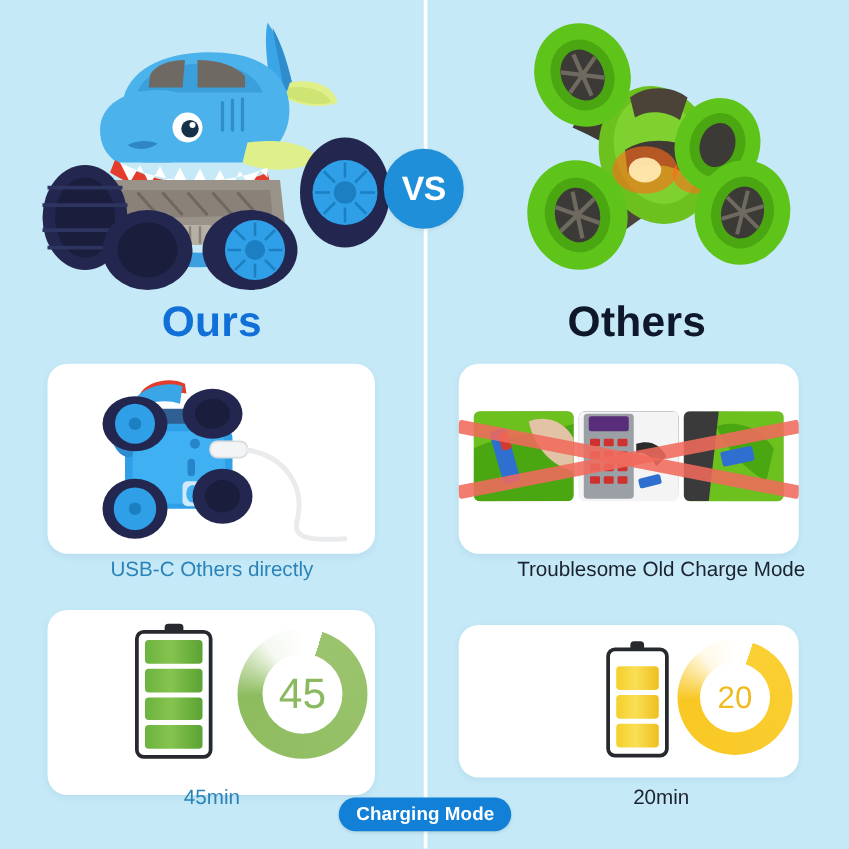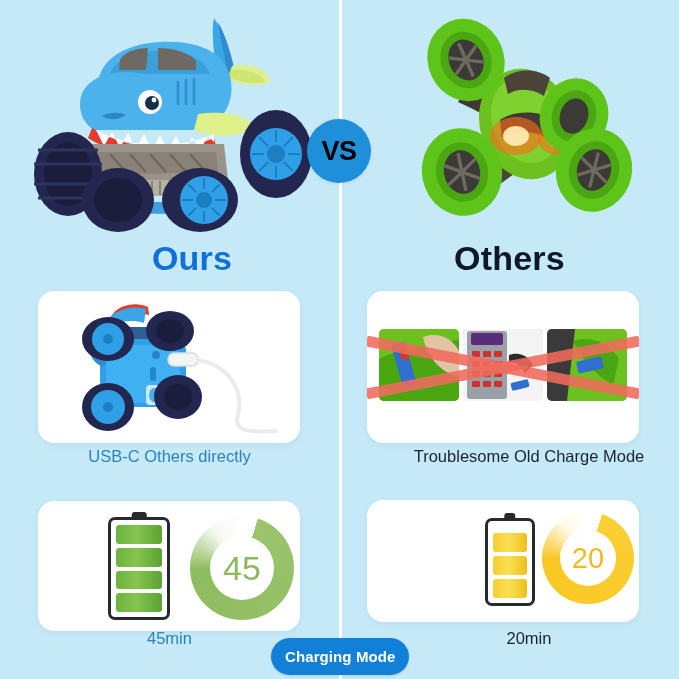--- a/index.html
+++ b/index.html
@@ -37,21 +37,21 @@
     position: absolute;
     left: 0; top: 0;
     width: 679px; height: 290px;
   }
   .hero-col {
     position: absolute;
     top: 0;
     width: 339px;
     height: 290px;
   }
-  .hero-col.left  { left: 0; padding-left: 45px; }
+  .hero-col.left  { left: 0; }
   .hero-col.right { left: 340px; }
 
   .hero-label {
     position: absolute;
     left: 0; right: 0;
     bottom: 12px;
     text-align: center;
     font-size: 34px;
     font-weight: 800;
     letter-spacing: .2px;
@@ -61,21 +61,21 @@
 
   
   .vs-badge {
     position: absolute;
     left: 307px;
     top: 119px;
     width: 64px;
     height: 64px;
     border-radius: 50%;
     background: #1e8fd8;
-    color: #000000;
+    color: #ffffff;
     font-size: 27px;
     font-weight: 800;
     display: flex;
     align-items: center;
     justify-content: center;
     letter-spacing: -.5px;
     z-index: 6;
     box-shadow: 0 1px 4px rgba(0,0,0,.08);
   }
 
@@ -98,21 +98,21 @@
 
   .card {
     position: absolute;
     background: #ffffff;
     border-radius: 16px;
     box-shadow: 0 2px 6px rgba(30,80,120,.07);
     overflow: hidden;
   }
   .row.charging .cell.left  .card { left: 38px;  top: 4px; width: 262px; height: 152px; }
   .row.charging .cell.right .card { left: 27px;  top: 4px; width: 272px; height: 152px; }
-  .row.playing  .cell.left  .card { left: 38px;  top: 19px; width: 262px; height: 130px; }
+  .row.playing  .cell.left  .card { left: 38px;  top: 6px; width: 262px; height: 148px; }
   .row.playing  .cell.right .card { left: 27px;  top: 18px; width: 272px; height: 122px; }
 
   .cap {
     position: absolute;
     left: 0; right: 0;
     text-align: center;
     font-size: 16.5px;
     font-weight: 400;
   }
   .row.charging .cap { top: 160px; }
@@ -130,21 +130,21 @@
     font-size: 15px;
     font-weight: 800;
     letter-spacing: .1px;
     display: flex;
     align-items: center;
     justify-content: center;
     box-shadow: 0 1px 3px rgba(0,0,0,.12);
     white-space: nowrap;
     padding: 0 14px;
   }
-  .pill.charging { left: 271px; top: 351px; height: 37px; }
+  .pill.charging { left: 271px; top: 351px; height: 27px; }
 
   
   .toy { position: absolute; }
 
   .shark-toy { left: 18px; top: 4px; width: 300px; height: 232px; }
   .others-toy { left: 52px; top: 12px; width: 256px; height: 220px; }
 
   
   .battery {
     position: absolute;
@@ -201,21 +201,21 @@
     background: conic-gradient(from 18deg, #9cc46f 0deg, #8dbc5e 250deg, rgba(156,196,111,.10) 305deg, rgba(156,196,111,0) 342deg);
   }
   .donut-green .donut-hole { inset: 20px; }
   .donut-green .donut-num { color: #8ab95f; font-size: 34px; }
 
   .donut-yellow {
     left: 175px; top: 12px; width: 92px; height: 92px;
     background: conic-gradient(from 18deg, #fbd034 0deg, #f8c723 250deg, rgba(251,208,52,.12) 305deg, rgba(251,208,52,0) 342deg);
   }
   .donut-yellow .donut-hole { inset: 18px; }
-  .donut-yellow .donut-num { color: #efbb20; font-size: 29px; }
+  .donut-yellow .donut-num { color: #efbb20; font-size: 25px; }
 
   
   .old-strip {
     position: absolute;
     left: 12px; top: 38px;
     width: 248px; height: 72px;
     display: flex;
     gap: 4px;
   }
   .old-thumb {

